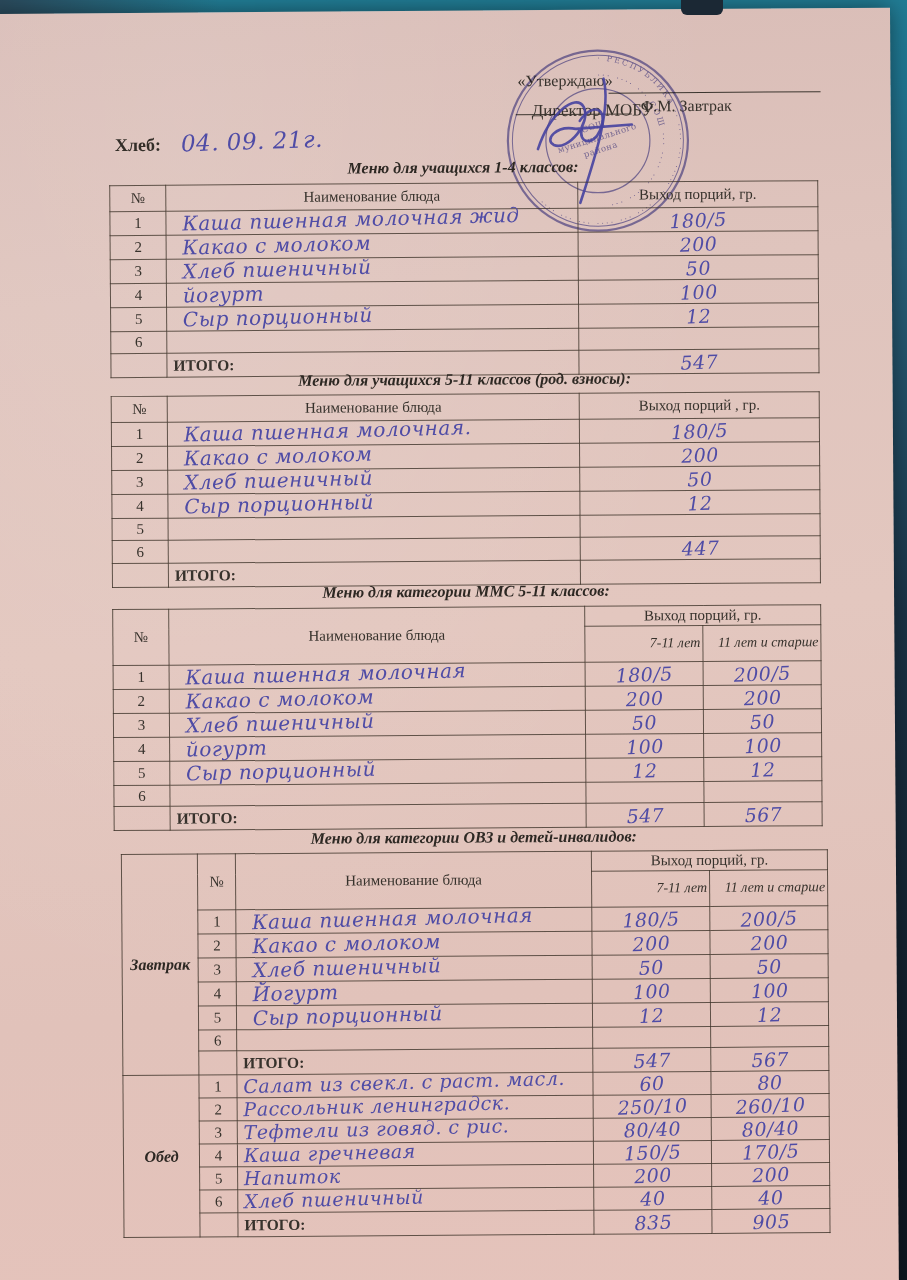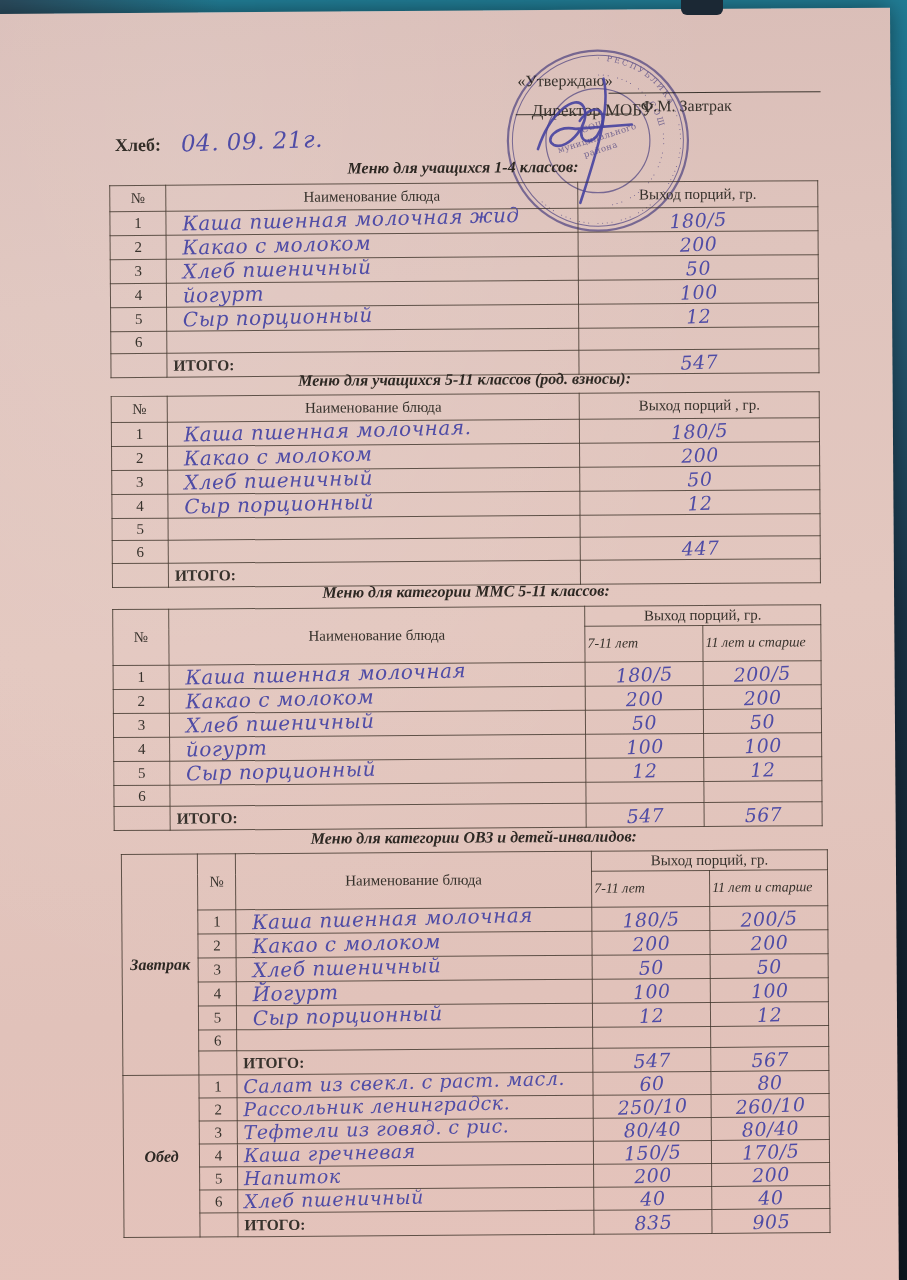--- a/index.html
+++ b/index.html
@@ -41,21 +41,21 @@
   table.tbl{
     position:absolute;border-collapse:collapse;table-layout:fixed;
     font-size:15px;color:#37322c;
   }
   .tbl td{border:1px solid rgba(62,52,42,.8);padding:0 2px;overflow:visible;}
   .tbl{border:1.5px solid rgba(62,52,42,.9);}
   td.num{text-align:center;}
   td.dish{text-align:left;}
   td.out,td.age{text-align:center;}
   td.hcell{text-align:center;font-size:15px;}
-  td.hsub{text-align:left;font-style:italic;font-size:14px;line-height:1.15;}
+  td.hsub{text-align:right;font-style:italic;font-size:14px;line-height:1.15;}
   tr.hr1{height:26px;}
   tr.hg{height:20px;}
   tr.hs{height:36px;}
   tr.dr{height:22px;}
   tr.tr-total{height:24px;}
   .t34 tr.dr{height:21px;}
   td.total-lbl{font-weight:bold;font-size:15.5px;padding-left:6px;}
   td.dish .hand{display:inline-block;font-size:20px;transform:rotate(-1.1deg);transform-origin:left bottom;margin:0 0 -2px 14px;}
   .t4l td.dish .hand{font-size:19px;margin-left:4px;}
   .hand.hnum{display:inline-block;font-size:19px;transform:rotate(-2deg);}

